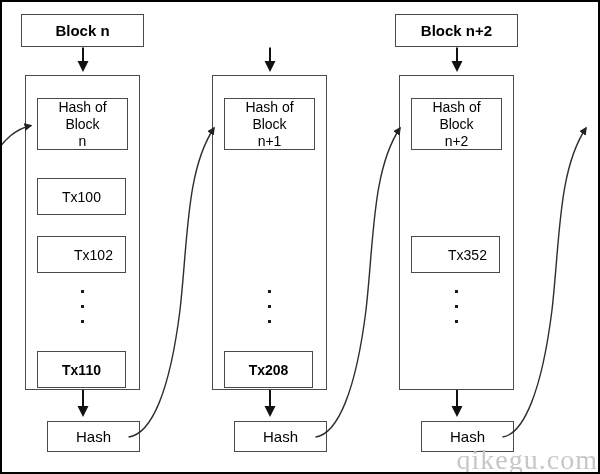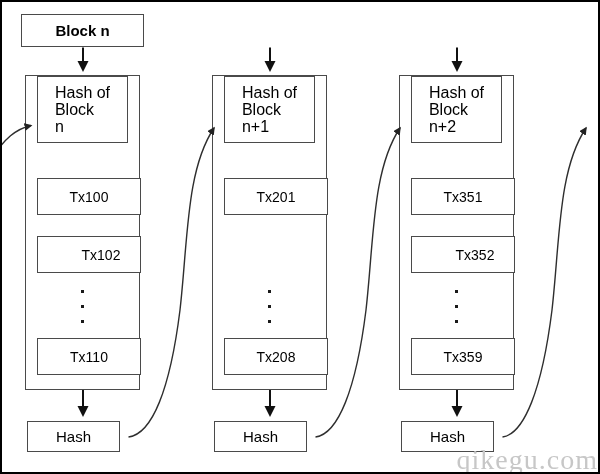--- a/index.html
+++ b/index.html
@@ -30,66 +30,67 @@
     height: 474px;
   }
 
   .box {
     position: absolute;
     background: #ffffff;
     border: 1px solid #4a4a4a;
     display: flex;
     align-items: center;
     justify-content: center;
+    text-align: center;
   }
 
   .block-label {
     left: -4px; top: 14px;
     width: 123px; height: 33px;
     font-weight: bold;
     font-size: 15px;
   }
 
   .outer {
     position: absolute;
     left: 0; top: 75px;
     width: 115px; height: 315px;
     border: 1px solid #4a4a4a;
     background: #ffffff;
   }
 
   .hashof {
-    left: 12px; top: 76px;
-    width: 91px; height: 67px;
-    font-size: 16px;
+    left: 12px; top: 98px;
+    width: 91px; height: 52px;
+    font-size: 14px;
     line-height: 17px;
     white-space: pre-line;
   }
 
   .tx {
     left: 12px;
-    width: 104px; height: 37px;
+    width: 89px; height: 37px;
     font-size: 14px;
   }
   .tx1 { top: 178px; }
   .tx2 { top: 236px; padding-left: 24px; }
-  .tx3 { top: 338px; }
+  .tx3 { top: 351px; font-weight: bold; }
 
   .dot {
     position: absolute;
     left: 56px;
     width: 3px; height: 3px;
     background: #1a1a1a;
   }
   .d1 { top: 290px; }
   .d2 { top: 305px; }
   .d3 { top: 320px; }
 
   .hashbox {
-    left: 2px; top: 421px;
+    left: 22px; top: 421px;
     width: 93px; height: 31px;
     font-size: 15px;
   }
 
   .connector-layer {
     position: absolute;
     left: 0; top: 0;
     z-index: 5;
     pointer-events: none;
   }
@@ -146,53 +147,47 @@
     </div>
   </div>
 
   <div class="col" style="left:212px">
     <div class="outer"></div>
     <div class="box hashof">
       <span>Hash of
 Block
 n+1</span>
     </div>
-    <div class="box tx tx1">
-      <span>Tx201</span>
-    </div>
     <div class="dot d1"></div>
     <div class="dot d2"></div>
     <div class="dot d3"></div>
     <div class="box tx tx3">
       <span>Tx208</span>
     </div>
     <div class="box hashbox">
       <span>Hash</span>
     </div>
   </div>
 
   <div class="col" style="left:399px">
+    <div class="box block-label">
+      <span>Block n+2</span>
+    </div>
     <div class="outer"></div>
     <div class="box hashof">
       <span>Hash of
 Block
 n+2</span>
     </div>
-    <div class="box tx tx1">
-      <span>Tx351</span>
-    </div>
     <div class="box tx tx2">
       <span>Tx352</span>
     </div>
     <div class="dot d1"></div>
     <div class="dot d2"></div>
     <div class="dot d3"></div>
-    <div class="box tx tx3">
-      <span>Tx359</span>
-    </div>
     <div class="box hashbox">
       <span>Hash</span>
     </div>
   </div>
 
   <svg class="connector-layer" width="600" height="474" viewBox="0 0 600 474">
     <defs>
       <marker id="ah-big" markerUnits="userSpaceOnUse" markerWidth="13" markerHeight="12" refX="9" refY="5.5" orient="auto">
         <path d="M0 0 L11 5.5 L0 11 Z" fill="#111111"></path>
       </marker>

